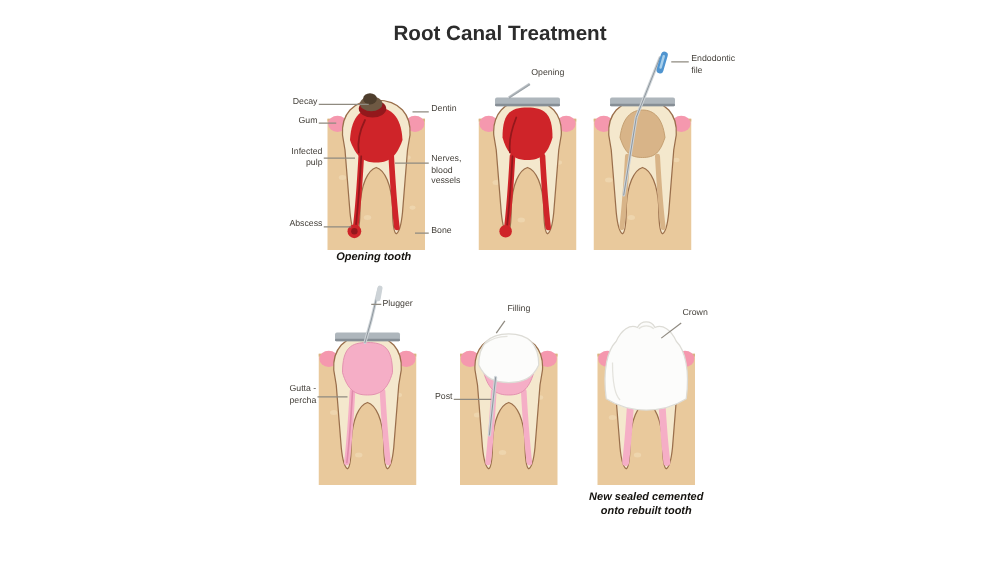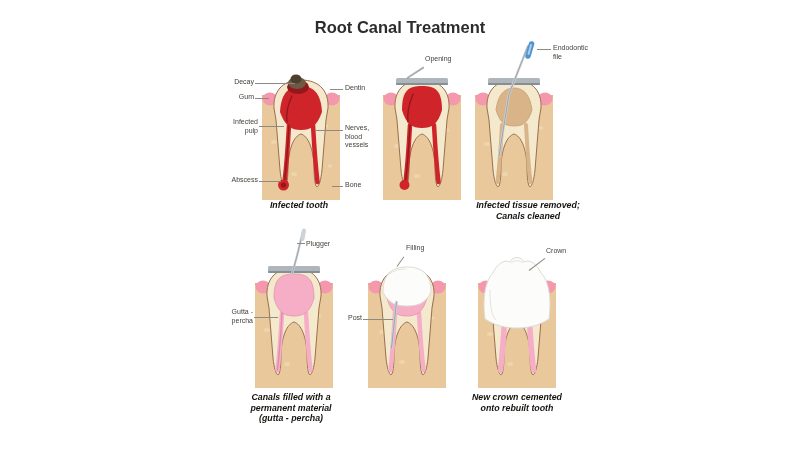--- a/index.html
+++ b/index.html
@@ -93,21 +93,21 @@
     <div class="lbl right" style="left:0;top:134px;width:40px">Abscess</div>
     <div class="leader" style="left:41px;top:139px;width:22px"></div>
     <div class="lbl" style="left:127px;top:42px">Dentin</div>
     <div class="leader" style="left:112px;top:47px;width:13px"></div>
     <div class="lbl" style="left:127px;top:82px">Nerves,
 blood
 vessels</div>
     <div class="leader" style="left:98px;top:88px;width:27px"></div>
     <div class="lbl" style="left:127px;top:139px">Bone</div>
     <div class="leader" style="left:114px;top:144px;width:11px"></div>
-    <div class="cap" style="left:81px;top:158px">Infected tooth</div>
+    <div class="cap" style="left:81px;top:158px">Opening tooth</div>
   </div>
 
   <div class="panel" style="left:360px;top:42px;width:125px;height:195px">
     <svg width="78" height="160" viewBox="0 0 78 160" style="left:23px;top:0">
       <g>
         <rect class="f-bone" x="0" y="53" width="78" height="105"></rect>
         <rect class="f-bone-top" x="0" y="53" width="78" height="2.2"></rect>
         <ellipse class="speck" cx="14" cy="104" rx="3" ry="2"></ellipse>
         <ellipse class="speck" cx="64" cy="88" rx="2.6" ry="1.8"></ellipse>
         <ellipse class="speck" cx="34" cy="134" rx="3" ry="2"></ellipse>
@@ -162,22 +162,20 @@
       <g>
         <polyline class="s-shaft" points="53,4 34,52 24,114"></polyline>
         <polyline class="s-shaft-core" points="53,4 34,52 24,114"></polyline>
         <line class="s-blue" x1="56.5" y1="2" x2="53" y2="14"></line>
         <line class="s-blue-lt" x1="56" y1="3" x2="53.5" y2="12"></line>
       </g>
     </svg>
     <div class="lbl" style="left:91px;top:2px">Endodontic
 file</div>
     <div class="leader" style="left:75px;top:7px;width:14px"></div>
-    <div class="cap" style="left:66px;top:158px">Infected tissue removed;
-Canals cleaned</div>
   </div>
 
   <div class="panel" style="left:222px;top:230px;width:145px;height:205px">
     <svg width="78" height="160" viewBox="0 0 78 160" style="left:33px;top:0">
       <g>
         <rect class="f-bone" x="0" y="53" width="78" height="105"></rect>
         <rect class="f-bone-top" x="0" y="53" width="78" height="2.2"></rect>
         <ellipse class="speck" cx="12" cy="100" rx="3" ry="2"></ellipse>
         <ellipse class="speck" cx="64" cy="86" rx="2.6" ry="1.8"></ellipse>
         <ellipse class="speck" cx="32" cy="134" rx="3" ry="2"></ellipse>
@@ -201,23 +199,20 @@
         <polyline class="s-shaft" points="48,1 42,26 37,44"></polyline>
         <polyline class="s-shaft-core" points="48,1 42,26 37,44"></polyline>
         <line class="s-shaft" x1="49" y1="0.5" x2="47.5" y2="9" style="stroke-width:4"></line>
       </g>
     </svg>
     <div class="lbl" style="left:84px;top:10px">Plugger</div>
     <div class="leader" style="left:75px;top:13px;width:8px"></div>
     <div class="lbl right" style="left:0;top:78px;width:31px">Gutta -
 percha</div>
     <div class="leader" style="left:32px;top:87px;width:24px"></div>
-    <div class="cap" style="left:69px;top:162px">Canals filled with a
-permanent material
-(gutta - percha)</div>
   </div>
 
   <div class="panel" style="left:338px;top:230px;width:135px;height:205px">
     <svg width="78" height="160" viewBox="0 0 78 160" style="left:30px;top:0">
       <g>
         <rect class="f-bone" x="0" y="53" width="78" height="105"></rect>
         <rect class="f-bone-top" x="0" y="53" width="78" height="2.2"></rect>
         <ellipse class="speck" cx="14" cy="102" rx="3" ry="2"></ellipse>
         <ellipse class="speck" cx="64" cy="88" rx="2.6" ry="1.8"></ellipse>
         <ellipse class="speck" cx="34" cy="132" rx="3" ry="2"></ellipse>
@@ -267,17 +262,17 @@
         <path class="f-pinkc" d="M19,68 C19,48 26,44 39,44 C52,44 59,48 59,68 C55,82 49,86 39,86 C29,86 23,82 19,68 Z"></path>
       </g>
       <g>
         <path class="f-white" d="M7,89 C4,66 8,50 15,43 C19,34 26,29 32,32 C35,26 43,26 46,32 C52,29 59,34 63,43 C70,50 74,66 71,89 C60,96 50,98 39,98 C28,98 18,96 7,89 Z"></path>
         <path class="s-shade" d="M12,60 C12,78 14,86 18,90"></path>
         <path class="s-shade" d="M33,33 C36,30 42,30 45,33"></path>
       </g>
     </svg>
     <div class="lbl" style="left:88px;top:17px">Crown</div>
     <div class="leader" style="left:71px;top:40px;width:20px;transform:rotate(-37deg);transform-origin:left center"></div>
-    <div class="cap" style="left:59px;top:162px">New crown cemented
+    <div class="cap" style="left:59px;top:162px">New sealed cemented
 onto rebuilt tooth</div>
   </div>
 
 </div>
 
 </body></html>

